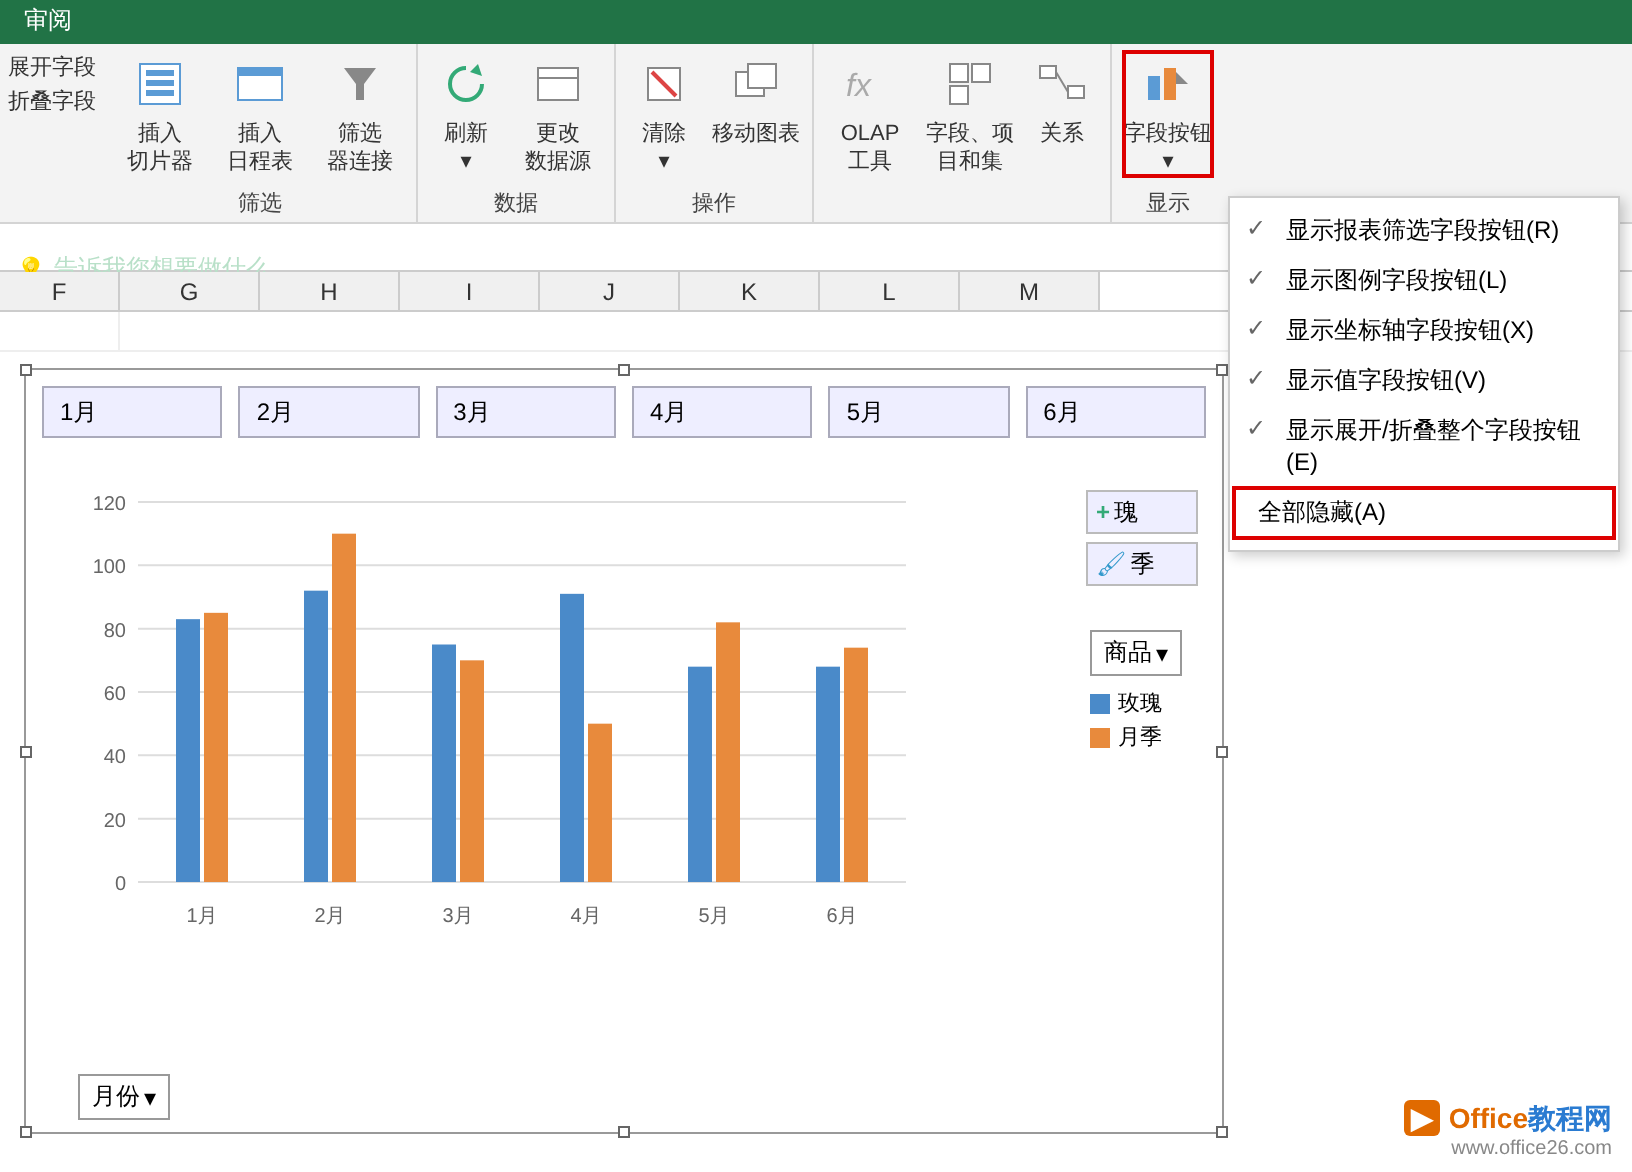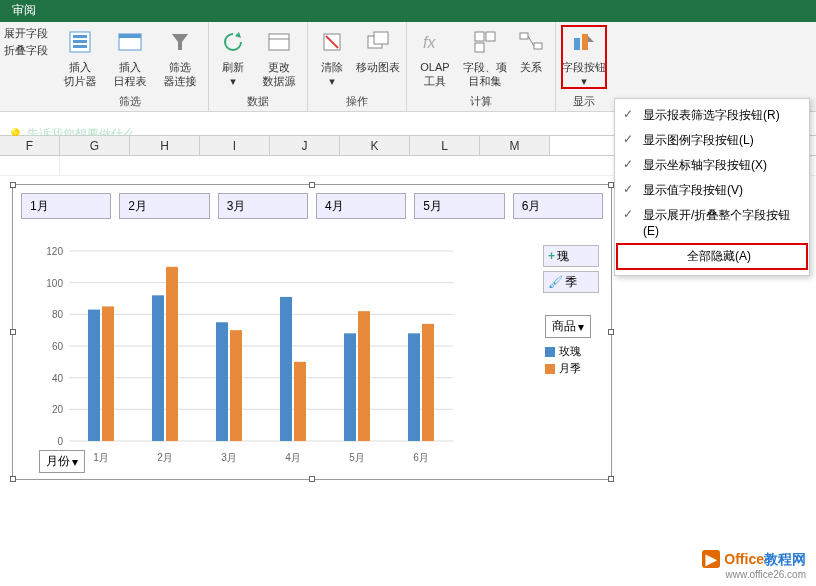--- a/index.html
+++ b/index.html
@@ -16,36 +16,36 @@
   .vbtn { display: flex; flex-direction: column; align-items: center; font-size: 11px; color: #333; width: 44px; cursor: pointer; text-align: center; line-height: 14px;}
   .vbtn.sm { width: 36px;}
   .icon { width: 32px; height: 32px; display: flex; align-items: center; justify-content: center; margin-bottom: 2px;}
   .icon svg { width: 28px; height: 28px;}
   .side-small { display: flex; flex-direction: column; gap: 2px; font-size: 11px; color: #333; padding: 4px;}
   .redbox { outline: 2px solid #d00; outline-offset: -1px;}
   .fx-bar { height: 24px; background: #fff; border-bottom: 1px solid #ccc;}
   .sheet { position: relative; background: #fff;}
   .col-headers { display: flex; height: 20px; border-bottom: 1px solid #ccc;}
   .col-h { border-right: 1px solid #ccc; font-size: 12px; text-align: center; color: #333; background: #f0f0f0; line-height: 20px;}
-  .chart-area { position: absolute; left: 12px; top: 48px; width: 600px; height: 296px; background: #fff; border: 1px solid #999;}
+  .chart-area { position: absolute; left: 12px; top: 48px; width: 600px; height: 383px; background: #fff; border: 1px solid #999;}
   .chart-area .handle { position: absolute; width: 6px; height: 6px; background: #fff; border: 1px solid #666;}
   .month-btns { display: flex; gap: 8px; padding: 8px;}
   .mbtn { flex: 1; border: 1px solid #aab; background: #eef; font-size: 12px; padding: 4px 8px; text-align: left; height: 26px;}
   .plot { position: absolute; left: 20px; top: 56px; width: 430px; height: 230px;}
   .legend { position: absolute; right: 20px; top: 130px; font-size: 11px;}
   .legend-title { border: 1px solid #999; padding: 2px 4px; margin-bottom: 4px; background: #fff; display: inline-block;}
   .legend-item { display: flex; align-items: center; gap: 4px; margin-top: 2px;}
   .sw { width: 10px; height: 10px;}
   .filter-btn { border: 1px solid #999; background: #fff; font-size: 12px; padding: 2px 6px; display: inline-flex; align-items: center; gap: 2px;}
   .side-btns { position: absolute; right: 12px; top: 60px; display: flex; flex-direction: column; gap: 4px;}
   .side-btns .sb { width: 56px; height: 22px; border: 1px solid #bbb; background: #eef; font-size: 12px; display: flex; align-items: center; gap: 2px; padding: 0 4px;}
   .dropdown { position: absolute; left: 614px; top: 98px; width: 196px; background: #fff; border: 1px solid #ccc; box-shadow: 2px 2px 6px rgba(0,0,0,.2); padding: 4px 0; z-index: 10;}
   .dd-item { font-size: 12px; padding: 4px 8px 4px 28px; position: relative; cursor: pointer;}
   .dd-item .check { position: absolute; left: 8px; color: #666;}
-  .dd-item.redbox { margin: 2px 2px; padding-left: 22px; text-align: center;}
+  .dd-item.redbox { margin: 2px 2px; padding-left: 12px;}
   .footer { position: absolute; bottom: 6px; right: 10px; font-size: 14px; font-weight: bold;}
   .footer .o1 { color: #e06a00;}
   .footer .o2 { color: #2a7bd1;}
   .footer .url { display: block; font-size: 10px; color: #888; text-align: right; font-weight: normal;}
   .grid-row { height:20px; border-bottom:1px solid #eee; display:flex;}
   .cell { border-right:1px solid #eee;}
 </style>
 </head>
 <body>
 
@@ -175,21 +175,20 @@
           <div class="icon">
             <svg>
               <rect x="3" y="5" width="8" height="6" fill="#fff" stroke="#888"></rect>
               <rect x="17" y="15" width="8" height="6" fill="#fff" stroke="#888"></rect>
               <line x1="11" y1="8" x2="17" y2="18" stroke="#888"></line>
             </svg>
           </div>
           <span>关系</span>
         </div>
     </div>
-    <div class="group-label">计算</div>
   </div>
   <div class="group" style="border-right:none">
     <div class="buttons-row">
       <div class="vbtn redbox">
           <div class="icon">
             <svg>
               <rect x="4" y="10" width="6" height="12" fill="#5b9bd5"></rect>
               <rect x="12" y="6" width="6" height="16" fill="#e88a3c"></rect>
               <path d="M18 8 L24 14 L18 14" fill="#888"></path>
             </svg>

